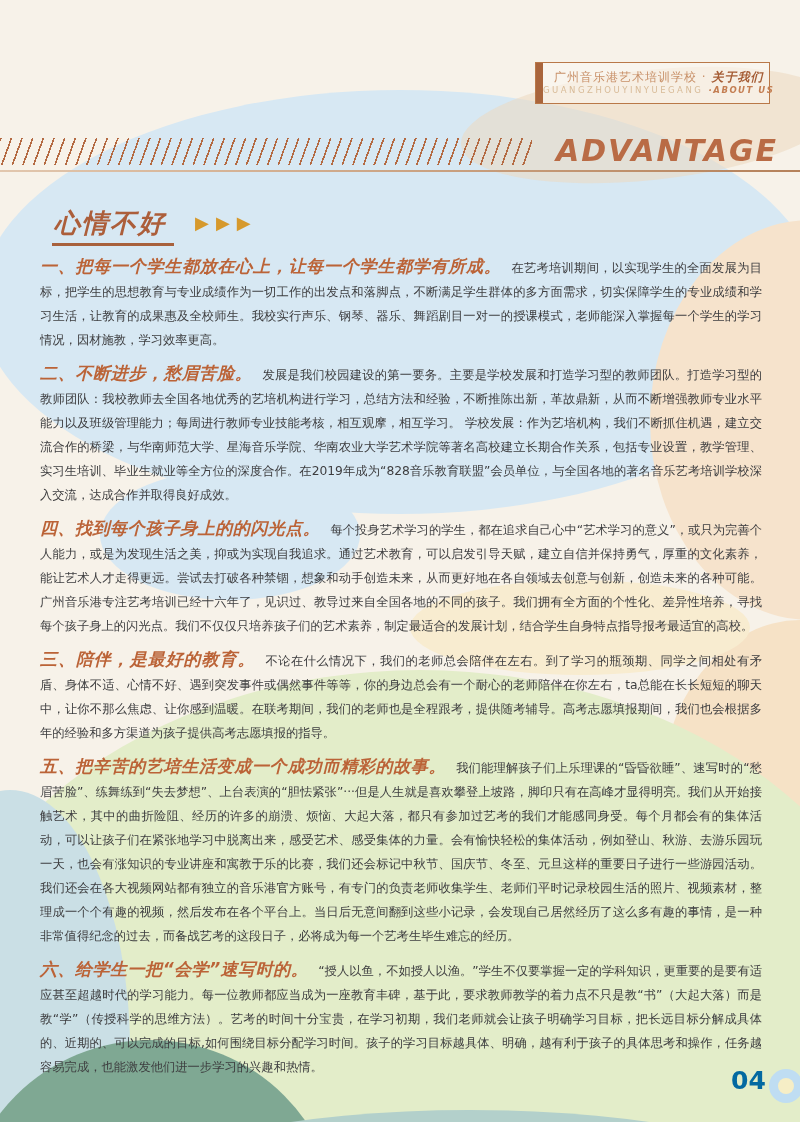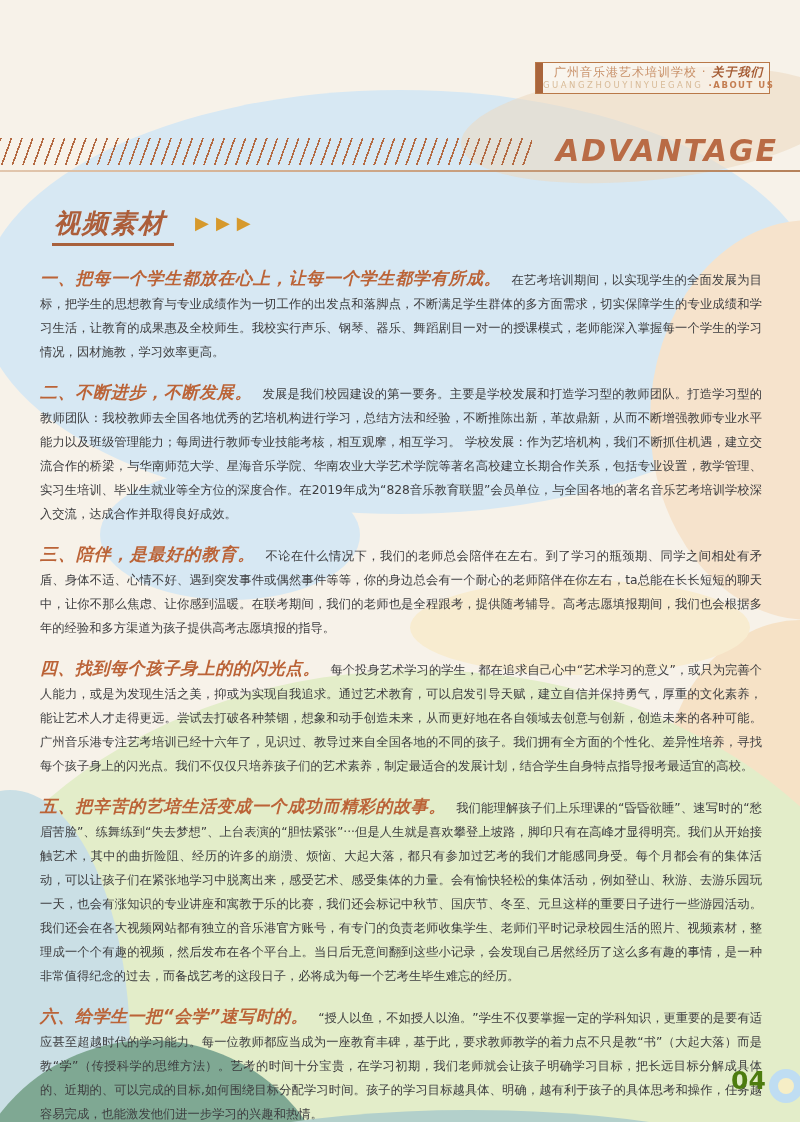--- a/index.html
+++ b/index.html
@@ -13,52 +13,52 @@
   .blob-tan-header{left:460px;top:70px;width:380px;height:110px;background:#ecd9c0;opacity:.55;transform:rotate(-6deg);}
   .blob-peach-a{left:650px;top:220px;width:320px;height:400px;background:#f6e3cc;}
   .blob-peach-b{left:660px;top:620px;width:280px;height:360px;background:#f6e2c6;}
   .blob-yellow{left:410px;top:580px;width:340px;height:95px;background:#f8ecd0;}
   .blob-green{left:-80px;top:670px;width:1000px;height:780px;background:#e3edc9;}
   .blob-blueband{left:-110px;top:790px;width:240px;height:520px;background:#cadfe5;}
   .blob-teal{left:-40px;top:1040px;width:380px;height:380px;background:#7fa893;}
   .blob-tealstrip{left:140px;top:1110px;width:660px;height:150px;background:#b3d0cb;}
 
   
-  .header-box{position:absolute;left:535px;top:62px;width:235px;height:32px;
+  .header-box{position:absolute;left:535px;top:62px;width:235px;height:42px;
     border:1px solid #b97848;background:rgba(252,248,242,.55);box-sizing:border-box;
     display:flex;align-items:center;}
   .hb-bar{width:7px;height:100%;background:#a9653c;flex:none;}
   .hb-lines{flex:1;text-align:center;line-height:1.25;white-space:nowrap;}
   .hb-line1{font-size:12px;color:#c89068;letter-spacing:1px;}
   .hb-line1 .hb-bold{font-weight:700;font-style:italic;color:#a55c34;}
   .hb-line2{font-size:8.5px;color:#d8bb98;letter-spacing:2.5px;}
-  .hb-line2 .hb-bold{font-weight:700;color:#c47e52;letter-spacing:1.5px;text-align:right;}
+  .hb-line2 .hb-bold{font-weight:700;font-style:italic;color:#c47e52;letter-spacing:1.5px;text-align:right;}
 
   
   .stripes{position:absolute;left:0;top:138px;width:532px;height:27px;
     background:repeating-linear-gradient(110deg,#b46a42 0 1.6px,transparent 1.6px 10px);}
   .advantage{position:absolute;left:556px;top:133px;font-size:30px;font-weight:800;
     font-style:italic;color:#b96b45;letter-spacing:2px;}
   .rule{position:absolute;left:0;top:170px;width:800px;height:2px;
     background:linear-gradient(90deg,#e2c7ae,#b5815a);}
 
   
   .page-title-row{position:absolute;left:52px;top:206px;}
   .page-title{font-size:26px;font-weight:800;font-style:italic;color:#ac5e3a;
     letter-spacing:2px;border-bottom:3px solid #a8613c;padding:0 8px 5px 2px;}
   .arrows{font-size:18px;color:#d6992c;letter-spacing:7px;margin-left:16px;vertical-align:3px;}
 
   
   .content{position:absolute;left:40px;top:250px;width:722px;}
-  .section{margin:16px 0 9px;text-align:justify;font-size:12.3px;line-height:24px;color:#3d3d3f;}
+  .section{margin:4px 0 9px;text-align:justify;font-size:12.3px;line-height:24px;color:#3d3d3f;}
   .sec-head{font-size:17px;font-weight:700;font-style:italic;color:#bb6337;
     letter-spacing:.5px;margin-right:10px;}
 
   
-  .page-num{position:absolute;left:731px;top:1066px;font-size:25px;font-weight:700;color:#4d7c0f;}
+  .page-num{position:absolute;left:731px;top:1066px;font-size:25px;font-weight:700;color:#0369a1;}
   .page-dot{position:absolute;left:769px;top:1069px;width:34px;height:34px;border-radius:50%;
     background:#bfddf2;display:flex;align-items:center;justify-content:center;}
   .page-dot-inner{width:16px;height:16px;border-radius:50%;background:#f6eec6;}
 </style>
 </head>
 <body>
 
 <div class="page">
 
   <div class="blob blob-blue"></div>
@@ -84,36 +84,36 @@
         <span class="hb-bold">·ABOUT US</span>
       </div>
     </div>
   </div>
 
   <div class="stripes"></div>
   <div class="advantage">ADVANTAGE</div>
   <div class="rule"></div>
 
   <div class="page-title-row">
-    <span class="page-title">视频素材</span>
+    <span class="page-title">心情不好</span>
     <span class="arrows">▶▶▶</span>
   </div>
 
   <div class="content">
     <p class="section">
       <span class="sec-head">一、把每一个学生都放在心上，让每一个学生都学有所成。</span><span>在艺考培训期间，以实现学生的全面发展为目标，把学生的思想教育与专业成绩作为一切工作的出发点和落脚点，不断满足学生群体的多方面需求，切实保障学生的专业成绩和学习生活，让教育的成果惠及全校师生。我校实行声乐、钢琴、器乐、舞蹈剧目一对一的授课模式，老师能深入掌握每一个学生的学习情况，因材施教，学习效率更高。</span>
     </p>
     <p class="section">
-      <span class="sec-head">二、不断进步，不断发展。</span><span>发展是我们校园建设的第一要务。主要是学校发展和打造学习型的教师团队。打造学习型的教师团队：我校教师去全国各地优秀的艺培机构进行学习，总结方法和经验，不断推陈出新，革故鼎新，从而不断增强教师专业水平能力以及班级管理能力；每周进行教师专业技能考核，相互观摩，相互学习。 学校发展：作为艺培机构，我们不断抓住机遇，建立交流合作的桥梁，与华南师范大学、星海音乐学院、华南农业大学艺术学院等著名高校建立长期合作关系，包括专业设置，教学管理、实习生培训、毕业生就业等全方位的深度合作。在2019年成为“828音乐教育联盟”会员单位，与全国各地的著名音乐艺考培训学校深入交流，达成合作并取得良好成效。</span>
+      <span class="sec-head">二、不断进步，愁眉苦脸。</span><span>发展是我们校园建设的第一要务。主要是学校发展和打造学习型的教师团队。打造学习型的教师团队：我校教师去全国各地优秀的艺培机构进行学习，总结方法和经验，不断推陈出新，革故鼎新，从而不断增强教师专业水平能力以及班级管理能力；每周进行教师专业技能考核，相互观摩，相互学习。 学校发展：作为艺培机构，我们不断抓住机遇，建立交流合作的桥梁，与华南师范大学、星海音乐学院、华南农业大学艺术学院等著名高校建立长期合作关系，包括专业设置，教学管理、实习生培训、毕业生就业等全方位的深度合作。在2019年成为“828音乐教育联盟”会员单位，与全国各地的著名音乐艺考培训学校深入交流，达成合作并取得良好成效。</span>
+    </p>
+    <p class="section">
+      <span class="sec-head">四、找到每个孩子身上的的闪光点。</span><span>每个投身艺术学习的学生，都在追求自己心中“艺术学习的意义”，或只为完善个人能力，或是为发现生活之美，抑或为实现自我追求。通过艺术教育，可以启发引导天赋，建立自信并保持勇气，厚重的文化素养，能让艺术人才走得更远。尝试去打破各种禁锢，想象和动手创造未来，从而更好地在各自领域去创意与创新，创造未来的各种可能。广州音乐港专注艺考培训已经十六年了，见识过、教导过来自全国各地的不同的孩子。我们拥有全方面的个性化、差异性培养，寻找每个孩子身上的闪光点。我们不仅仅只培养孩子们的艺术素养，制定最适合的发展计划，结合学生自身特点指导报考最适宜的高校。</span>
     </p>
     <p class="section">
       <span class="sec-head">三、陪伴，是最好的教育。</span><span>不论在什么情况下，我们的老师总会陪伴在左右。到了学习的瓶颈期、同学之间相处有矛盾、身体不适、心情不好、遇到突发事件或偶然事件等等，你的身边总会有一个耐心的老师陪伴在你左右，ta总能在长长短短的聊天中，让你不那么焦虑、让你感到温暖。在联考期间，我们的老师也是全程跟考，提供随考辅导。高考志愿填报期间，我们也会根据多年的经验和多方渠道为孩子提供高考志愿填报的指导。</span>
-    </p>
-    <p class="section">
-      <span class="sec-head">四、找到每个孩子身上的的闪光点。</span><span>每个投身艺术学习的学生，都在追求自己心中“艺术学习的意义”，或只为完善个人能力，或是为发现生活之美，抑或为实现自我追求。通过艺术教育，可以启发引导天赋，建立自信并保持勇气，厚重的文化素养，能让艺术人才走得更远。尝试去打破各种禁锢，想象和动手创造未来，从而更好地在各自领域去创意与创新，创造未来的各种可能。广州音乐港专注艺考培训已经十六年了，见识过、教导过来自全国各地的不同的孩子。我们拥有全方面的个性化、差异性培养，寻找每个孩子身上的闪光点。我们不仅仅只培养孩子们的艺术素养，制定最适合的发展计划，结合学生自身特点指导报考最适宜的高校。</span>
     </p>
     <p class="section">
       <span class="sec-head">五、把辛苦的艺培生活变成一个成功而精彩的故事。</span><span>我们能理解孩子们上乐理课的“昏昏欲睡”、速写时的“愁眉苦脸”、练舞练到“失去梦想”、上台表演的“胆怯紧张”···但是人生就是喜欢攀登上坡路，脚印只有在高峰才显得明亮。我们从开始接触艺术，其中的曲折险阻、经历的许多的崩溃、烦恼、大起大落，都只有参加过艺考的我们才能感同身受。每个月都会有的集体活动，可以让孩子们在紧张地学习中脱离出来，感受艺术、感受集体的力量。会有愉快轻松的集体活动，例如登山、秋游、去游乐园玩一天，也会有涨知识的专业讲座和寓教于乐的比赛，我们还会标记中秋节、国庆节、冬至、元旦这样的重要日子进行一些游园活动。我们还会在各大视频网站都有独立的音乐港官方账号，有专门的负责老师收集学生、老师们平时记录校园生活的照片、视频素材，整理成一个个有趣的视频，然后发布在各个平台上。当日后无意间翻到这些小记录，会发现自己居然经历了这么多有趣的事情，是一种非常值得纪念的过去，而备战艺考的这段日子，必将成为每一个艺考生毕生难忘的经历。</span>
     </p>
     <p class="section">
       <span class="sec-head">六、给学生一把“会学”速写时的。</span><span>“授人以鱼，不如授人以渔。”学生不仅要掌握一定的学科知识，更重要的是要有适应甚至超越时代的学习能力。每一位教师都应当成为一座教育丰碑，基于此，要求教师教学的着力点不只是教“书”（大起大落）而是教“学”（传授科学的思维方法）。艺考的时间十分宝贵，在学习初期，我们老师就会让孩子明确学习目标，把长远目标分解成具体的、近期的、可以完成的目标,如何围绕目标分配学习时间。孩子的学习目标越具体、明确，越有利于孩子的具体思考和操作，任务越容易完成，也能激发他们进一步学习的兴趣和热情。</span>
     </p>
   </div>
 
   <div class="page-num">04</div>

